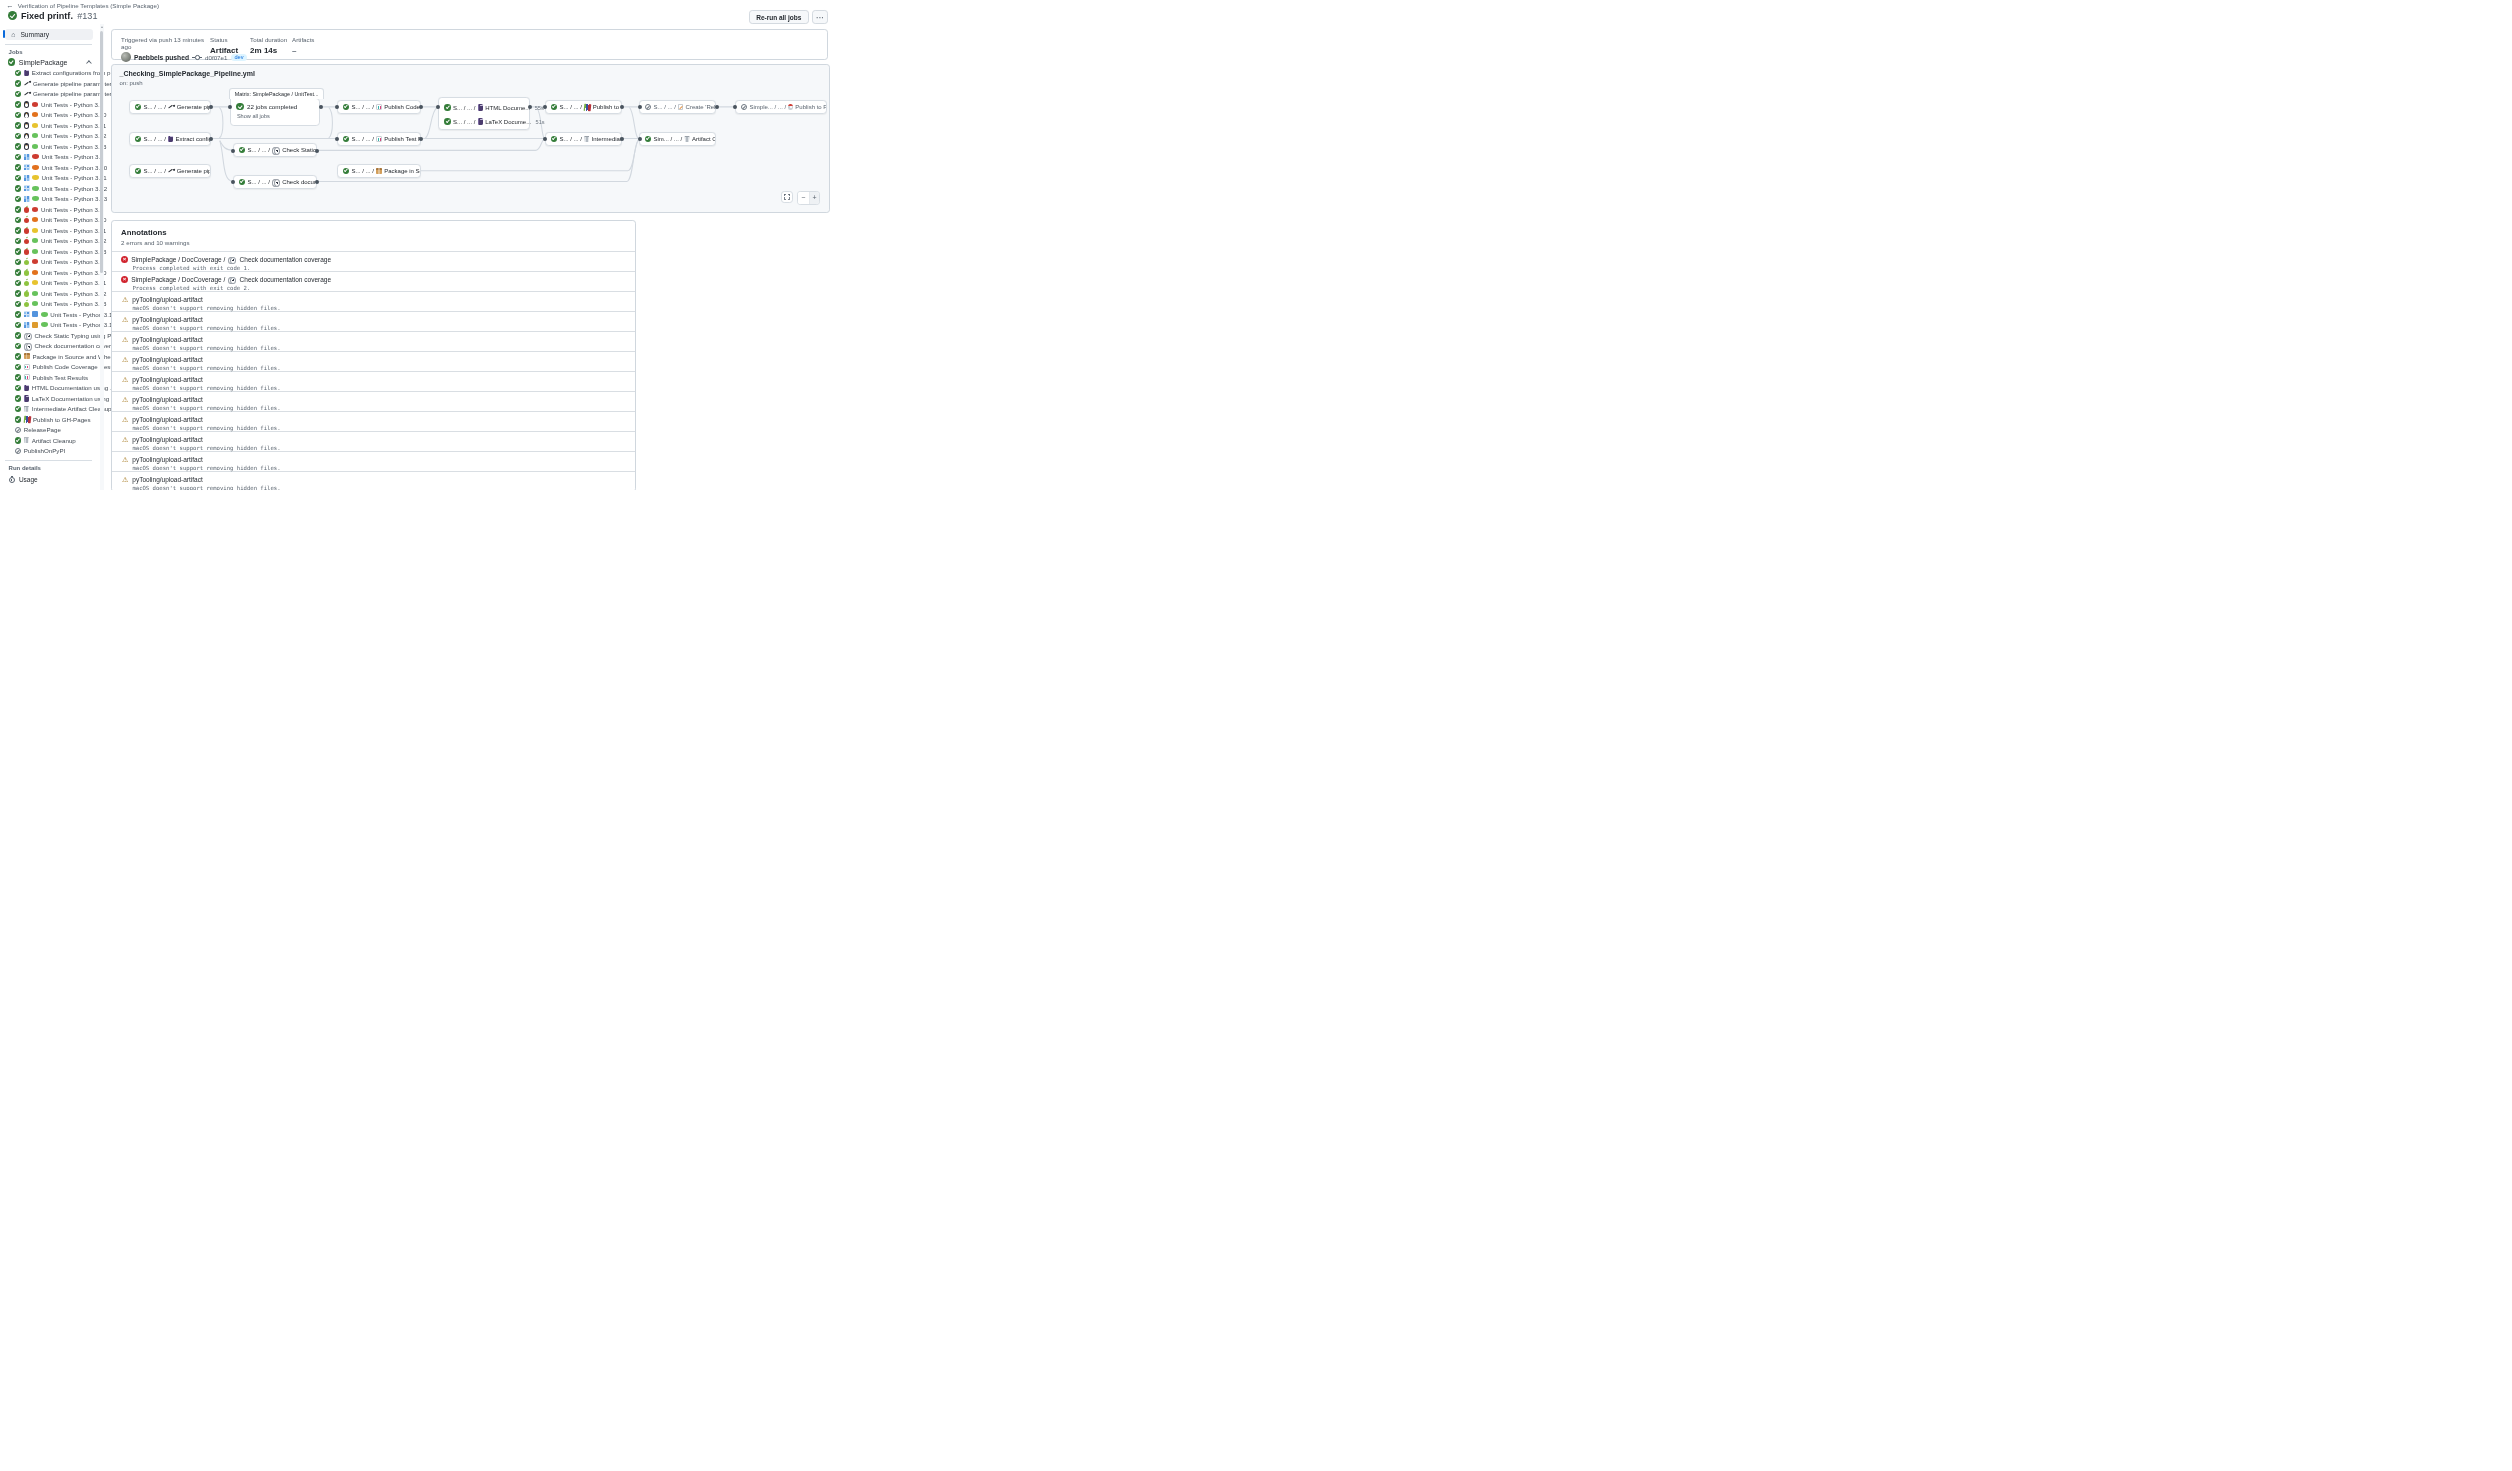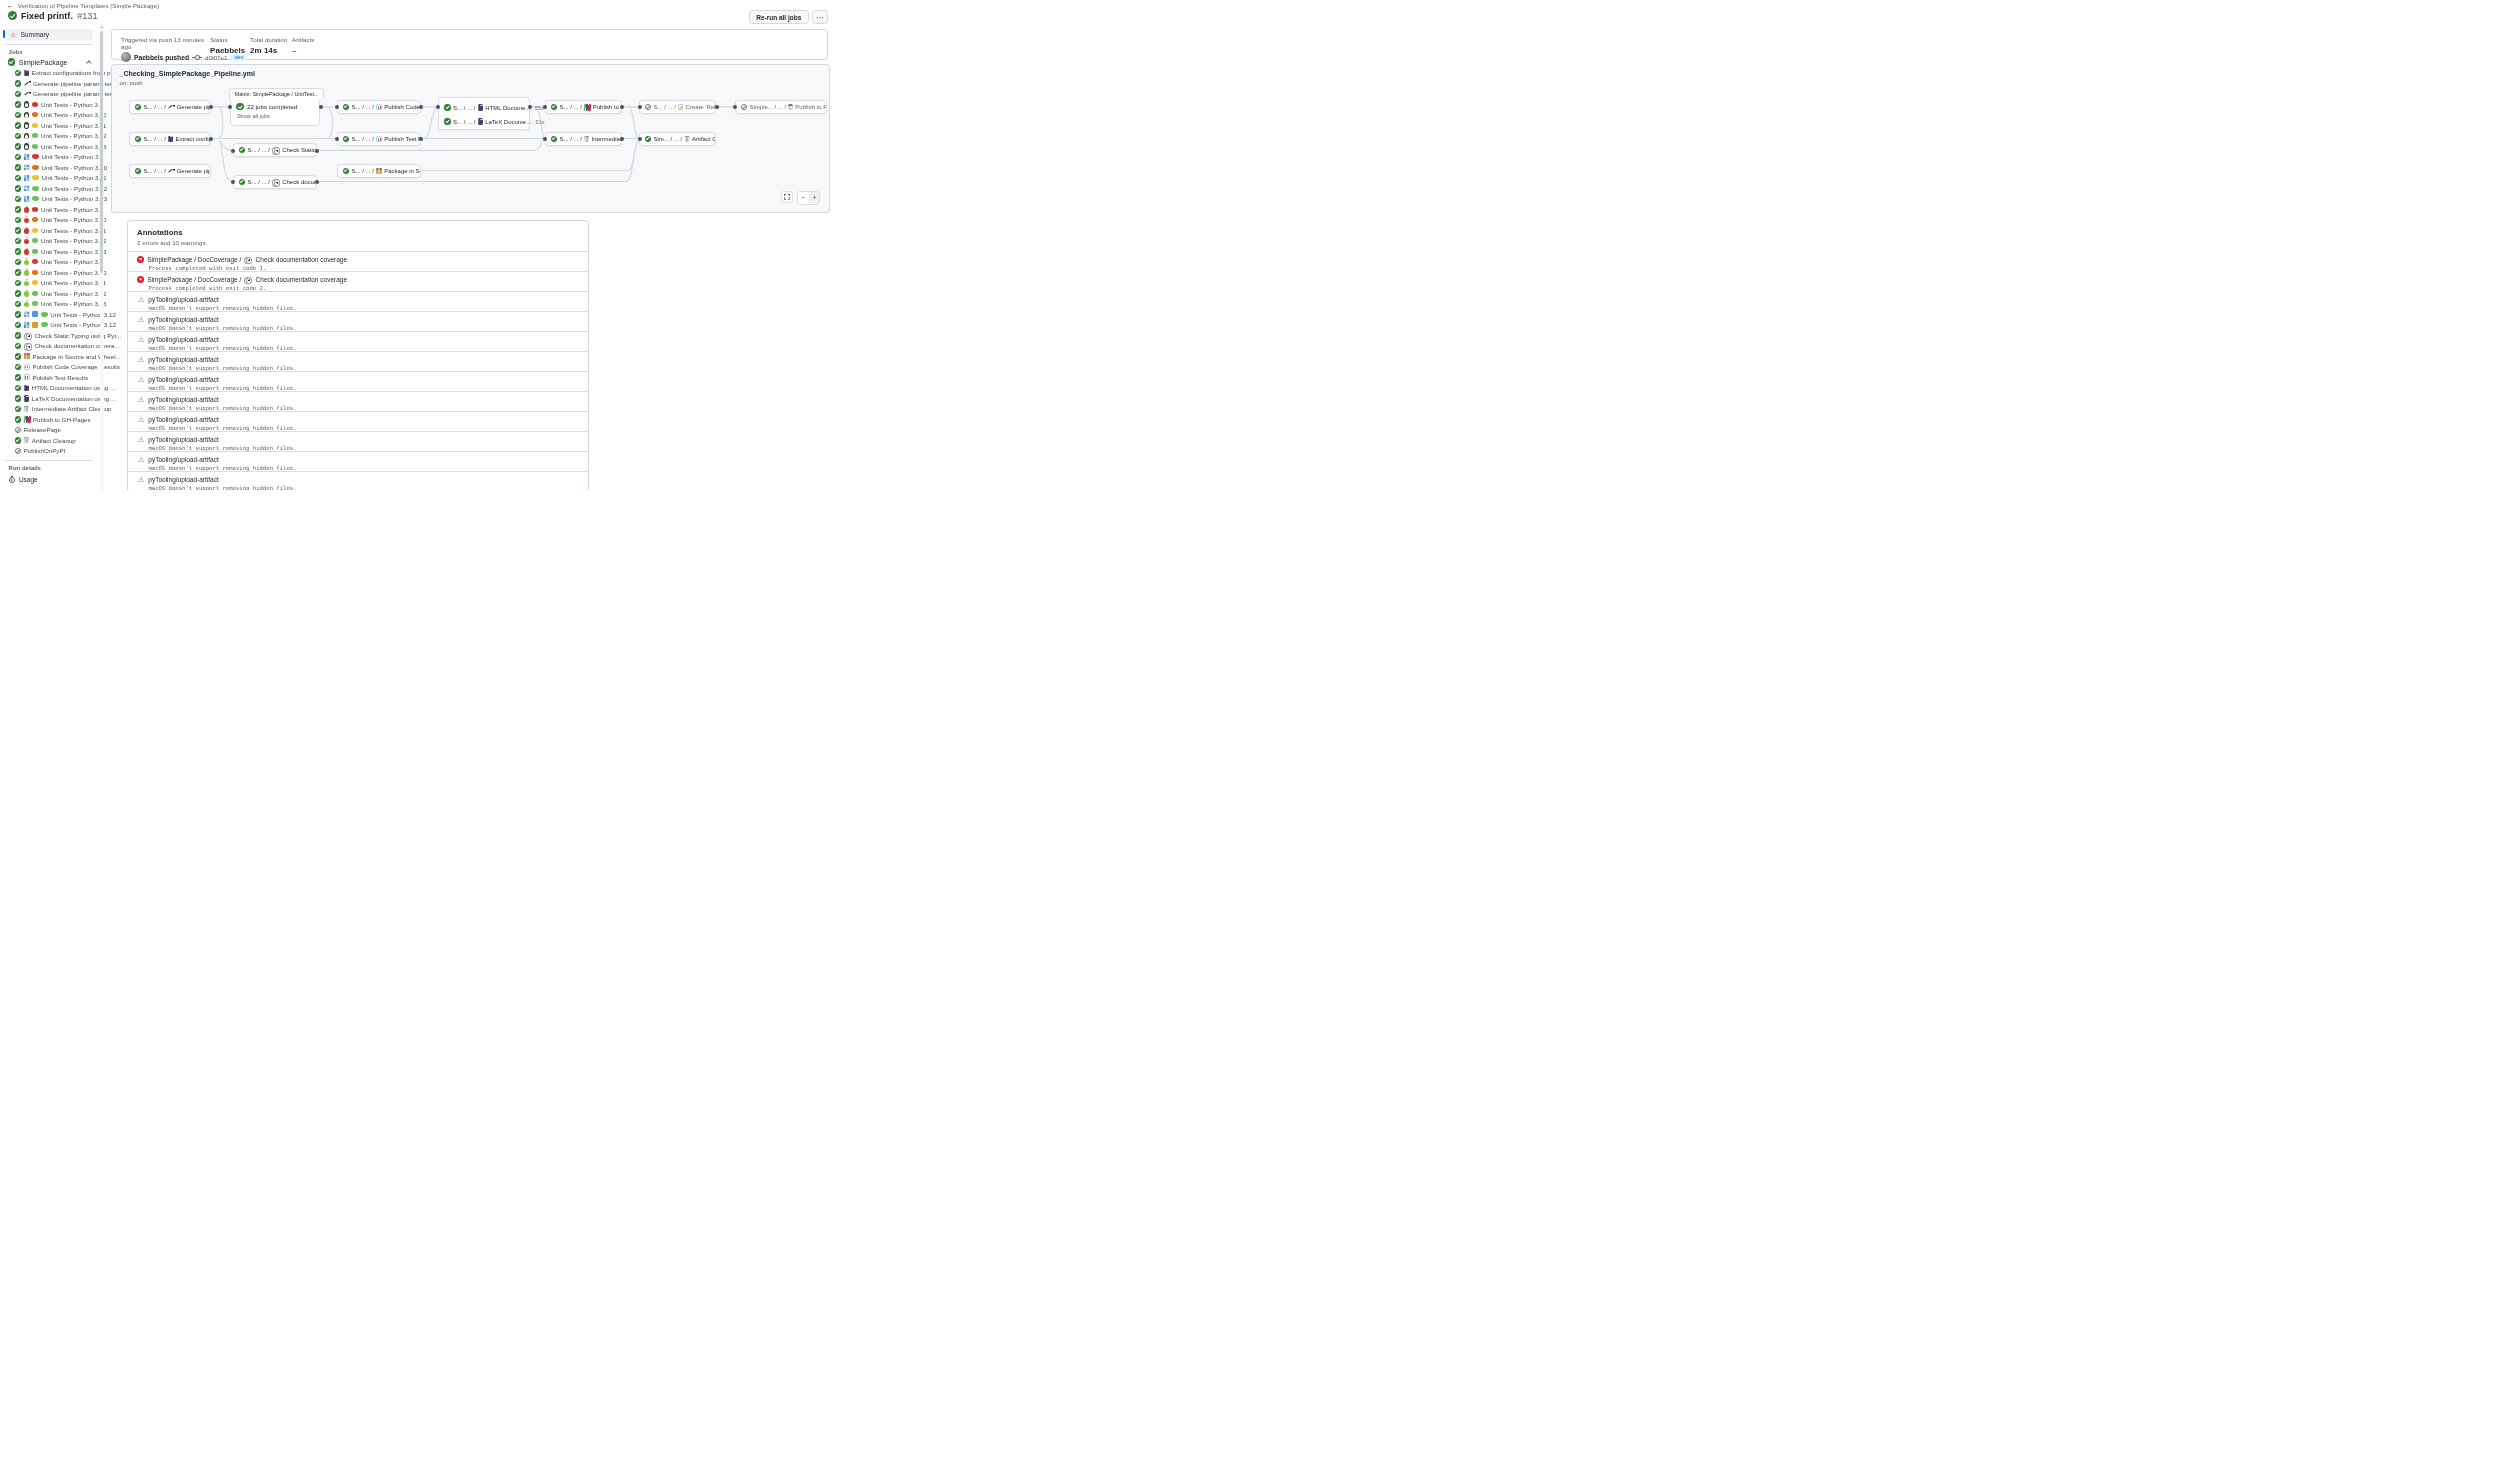--- a/index.html
+++ b/index.html
@@ -166,21 +166,21 @@
   .gmatrix .showall{margin-top:3.2px;margin-left:0.5px;font-size:5.6px;color:#59636e;cursor:pointer;}
   .graph-controls{position:absolute;right:8.6px;bottom:7.5px;display:flex;gap:3.8px;z-index:5;}
   .gc-btn{width:12px;height:12px;background:#fff;border:0.5px solid #d7dde3;border-radius:3.2px;
     display:flex;align-items:center;justify-content:center;cursor:pointer;padding:0;}
   .gc-zoom{display:flex;height:12px;border:0.5px solid #d7dde3;border-radius:3.2px;overflow:hidden;background:#fff;}
   .gc-zoom button{width:10.8px;border:none;background:#fff;font-size:7px;color:#57606a;cursor:pointer;
     display:flex;align-items:center;justify-content:center;padding:0;font-family:inherit;}
   .gc-zoom button+button{border-left:0.5px solid #e4e8ec;background:#eef1f4;}
 
   
-  .ann-card{position:absolute;left:16px;top:196px;width:462px;}
+  .ann-card{position:absolute;left:0;top:196px;width:525px;}
   .ann-head{padding:7px 8.6px 4.8px 9.1px;}
   .ann-title{font-size:7.8px;font-weight:700;color:#24292f;}
   .ann-sub{margin-top:2.2px;font-size:6.2px;color:#59636e;}
   .ann-row{border-top:0.5px solid #d9dee3;padding:4.3px 8.6px 4.8px 9.1px;box-sizing:border-box;height:20px;}
   .ann-row .tl{display:flex;align-items:center;gap:3.2px;font-size:6.5px;color:#24292f;cursor:pointer;}
   .ann-row .dt{margin:1.6px 0 0 11.3px;font-family:"DejaVu Sans Mono",monospace;font-size:5.6px;color:#59636e;}
 </style>
 </head>
 <body>
 
@@ -448,21 +448,21 @@
         <div class="commit-row">
           <span class="avatar"></span>
           <span class="who">Paebbels pushed</span>
           <span class="ic ic-commit"></span>
           <span class="sha">d0f07e1</span>
           <span class="branch-badge">dev</span>
         </div>
       </div>
       <div class="sum-col col-status">
         <div class="l">Status</div>
-        <div class="v">Paebbels</div>
+        <div class="v">Artifact</div>
       </div>
       <div class="sum-col col-dur">
         <div class="l">Total duration</div>
         <div class="v">2m 14s</div>
       </div>
       <div class="sum-col">
         <div class="l">Artifacts</div>
         <div class="v dim">–</div>
       </div>
     </section>

